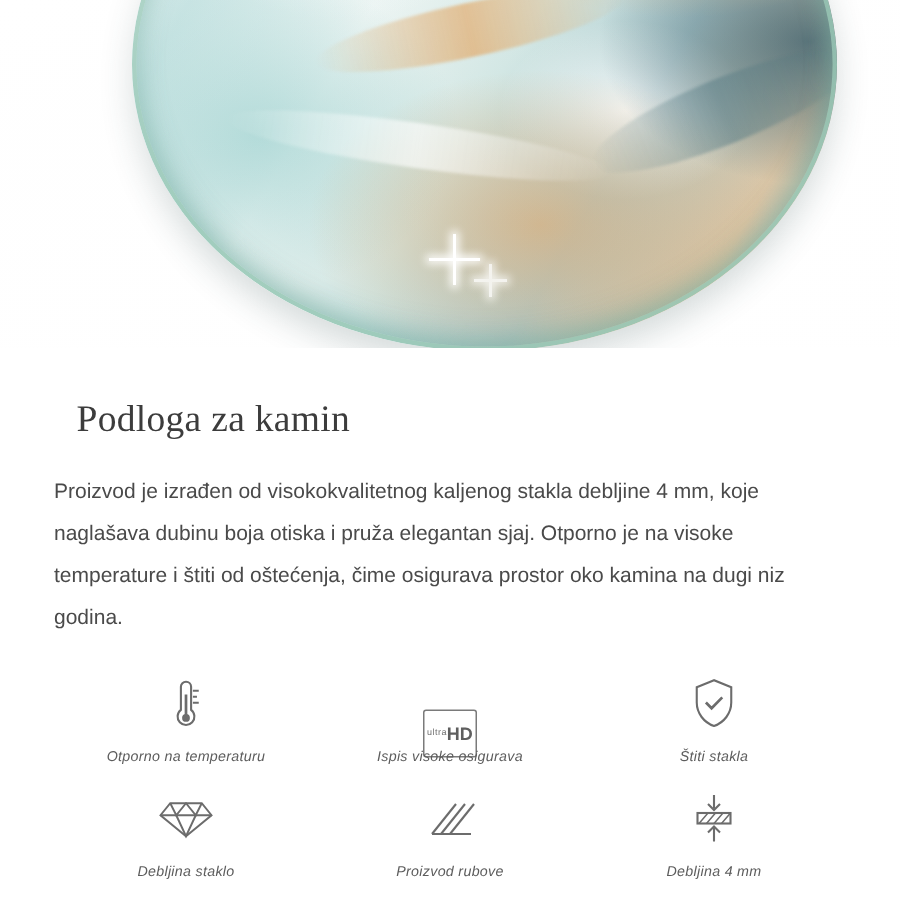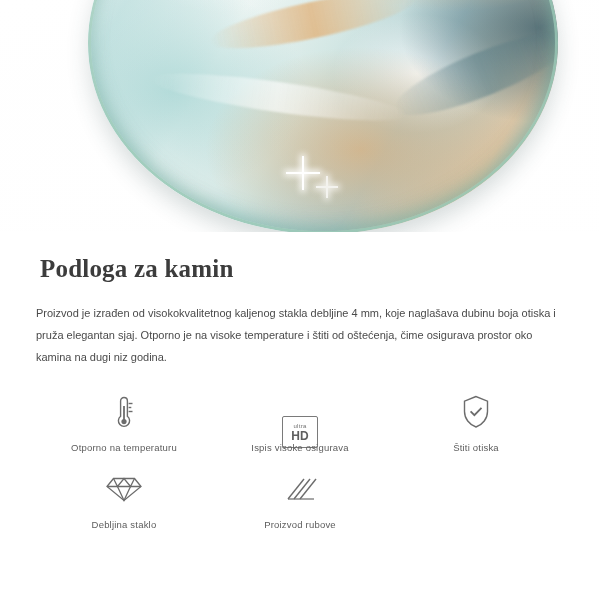--- a/index.html
+++ b/index.html
@@ -99,34 +99,34 @@
   .s1 { left: 286px; top: 156px; width: 34px; height: 34px; }
   .s2 { left: 316px; top: 176px; width: 22px; height: 22px; opacity: 0.8; }
 
   
   .content {
     padding: 0 36px;
     box-sizing: border-box;
   }
 
   .title {
-    margin: 4px;
+    margin: 15px;
     padding-top: 16px;
     font-family: "Liberation Serif", serif;
     font-size: 25px;
     line-height: 1.36;
-    font-weight: 700;
+    font-weight: 400;
     color: #3c3c3c;
     letter-spacing: 0.2px;
   }
   .title .line2 { display: block; }
 
   .paragraph {
     margin: 16px 0 0 0;
-    font-size: 11px;
+    font-size: 14px;
     line-height: 2.0;
     color: #4a4a4a;
     max-width: 528px;
   }
 
   
   .features {
     margin-top: 22px;
     display: grid;
     grid-template-columns: repeat(3, 1fr);
@@ -148,29 +148,30 @@
     justify-content: center;
     color: #6c6c6c;
   }
 
   .feature-label {
     margin-top: 8px;
     font-size: 9.5px;
     color: #5c5c5c;
     text-align: left;
     letter-spacing: 0.2px;
+    font-style: italic;
   }
 
   .hd-box {
     width: 34px;
     height: 30px;
     border: 1.6px solid #7a7a7a;
     border-radius: 2px;
     display: flex;
-    flex-direction: column;
+    flex-direction: row;
     align-items: center;
     justify-content: center;
     line-height: 1;
     margin-top: 40px;
   }
   .hd-box .ultra {
     font-size: 6px;
     letter-spacing: 0.3px;
     color: #6f6f6f;
     margin-bottom: 1px;
@@ -234,21 +235,21 @@
         <div class="feature-label">Ispis visoke osigurava</div>
       </div>
 
       <div class="feature">
         <div class="feature-icon">
           <svg width="34" height="40" viewBox="0 0 34 40" fill="none" stroke="#6c6c6c" stroke-width="1.4">
             <path d="M17 4.5 5.5 9.2v10.2c0 7.1 4.8 13.3 11.5 15.6 6.7-2.3 11.5-8.5 11.5-15.6V9.2L17 4.5z"></path>
             <path d="M11.6 19.3l3.8 3.9 7.1-7.3" stroke-width="1.8"></path>
           </svg>
         </div>
-        <div class="feature-label">Štiti otiska</div>
+        <div class="feature-label">Štiti stakla</div>
       </div>
 
       <div class="feature">
         <div class="feature-icon">
           <svg width="38" height="34" viewBox="0 0 38 34" fill="none" stroke="#6c6c6c" stroke-width="1.3">
             <path d="M8.5 6.5h21l6.5 8-17 14-17-14 6.5-8z"></path>
             <path d="M2 14.5h34"></path>
             <path d="M8.5 6.5l4 8 6.5-8 6.5 8 4-8"></path>
             <path d="M12.5 14.5L19 28.5l6.5-14"></path>
           </svg>
@@ -261,16 +262,29 @@
           <svg width="36" height="32" viewBox="0 0 36 32" fill="none" stroke="#6c6c6c" stroke-width="1.4">
             <path d="M6 26 L22 6"></path>
             <path d="M12 26 L28 6"></path>
             <path d="M18 26 L34 6"></path>
             <path d="M6 26 L32 26" stroke-width="1.2"></path>
           </svg>
         </div>
         <div class="feature-label">Proizvod rubove</div>
       </div>
 
+      <div class="feature">
+        <div class="feature-icon">
+          <svg width="34" height="40" viewBox="0 0 34 40" fill="none" stroke="#6c6c6c" stroke-width="1.4">
+            <line x1="17" y1="4" x2="17" y2="13"></line>
+            <path d="M13 10l4 4 4-4"></path>
+            <rect x="6" y="16" width="22" height="7"></rect>
+            <path d="M7 23 L13 16 M12 23 L18 16 M17 23 L23 16 M22 23 L28 16" stroke-width="1"></path>
+            <line x1="17" y1="35" x2="17" y2="26"></line>
+            <path d="M13 29l4-4 4 4"></path>
+          </svg>
+        </div>
+        <div class="feature-label">Debljina 4 mm</div>
+      </div>
 
     </div>
   </div>
 </div>
 
 </body></html>

